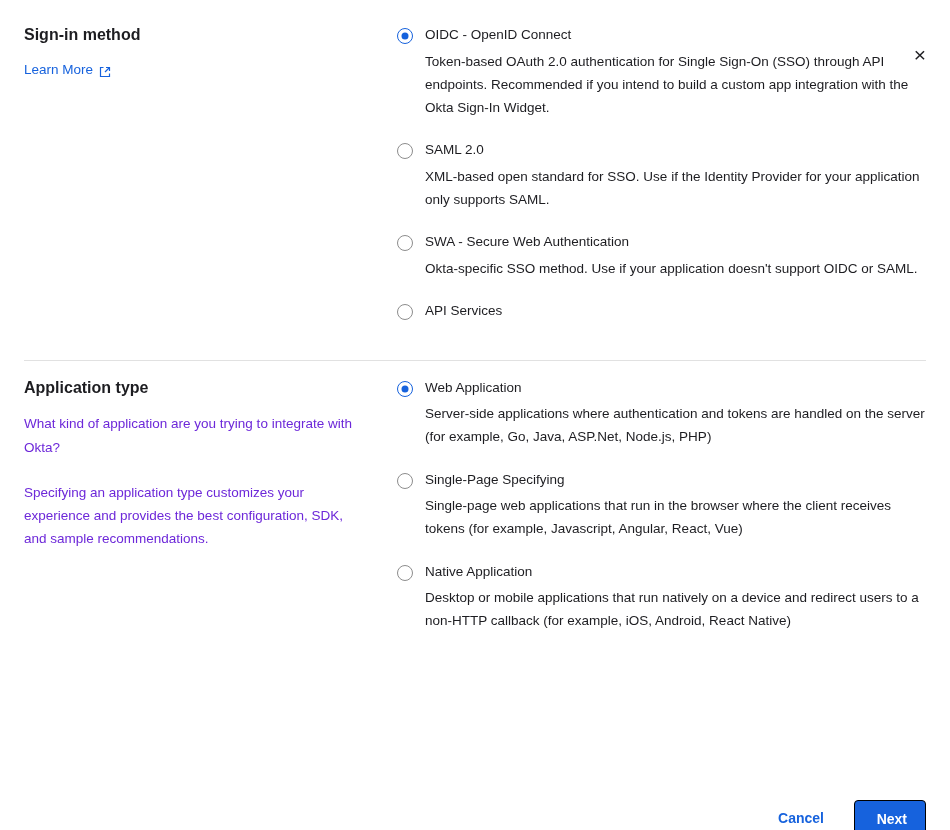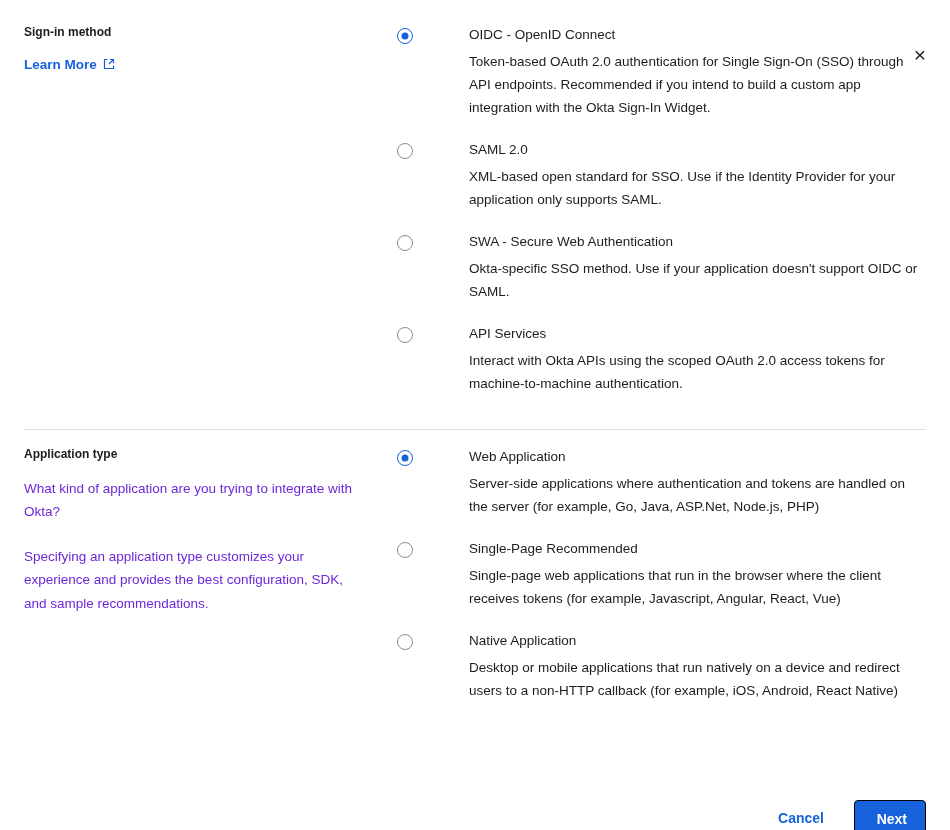--- a/index.html
+++ b/index.html
@@ -53,59 +53,58 @@
   .section-left {
     width: 370px;
     flex: 0 0 370px;
     padding-right: 24px;
   }
   .section-right {
     flex: 1 1 auto;
     padding-left: 3px;
   }
   .section-label {
-    font-size: 12px;
+    font-size: 16px;
     font-weight: bold;
     color: #1d1d21;
     margin: 0 0 14px 0;
     line-height: 1.3;
   }
   .section-desc {
     font-size: 13.5px;
     color: #6d28d9;
     line-height: 1.72;
     margin: 0 0 22px 0;
     max-width: 345px;
   }
   .learn-more {
     display: inline-flex;
-    align-items: flex-start;
+    align-items: flex-end;
     gap: 6px;
     font-size: 13.5px;
-    font-weight: bold;
+    font-weight: normal;
     color: #1662dd;
     text-decoration: none;
     cursor: pointer;
   }
   .learn-more .ext-icon {
     display: inline-block;
     width: 12px;
     height: 12px;
     position: relative;
     top: 1px;
   }
   .sign-in-section {
     margin-top: 25px;
   }
   .option {
     display: flex;
     align-items: flex-start;
     margin-bottom: 21px;
     cursor: pointer;
-    gap: 44px;
   }
   .option:last-child { margin-bottom: 0; }
   .radio {
     flex: 0 0 auto;
     width: 16px;
     height: 16px;
     border-radius: 50%;
     border: 1.5px solid #8d8d8d;
     background: #ffffff;
     margin-top: 3px;
@@ -229,21 +228,20 @@
         <div class="option-body">
           <div class="option-title">SWA - Secure Web Authentication</div>
           <div class="option-desc">Okta-specific SSO method. Use if your application doesn't support OIDC or SAML.</div>
         </div>
       </div>
 
       <div class="option">
         <span class="radio"></span>
         <div class="option-body">
           <div class="option-title">API Services</div>
-          <div class="option-desc">Interact with Okta APIs using the scoped OAuth 2.0 access tokens for machine-to-machine authentication.</div>
         </div>
       </div>
 
     </div>
   </div>
 
   <div class="divider"></div>
 
   <div class="section app-type-section">
     <div class="section-left">
@@ -257,21 +255,21 @@
         <span class="radio selected"></span>
         <div class="option-body">
           <div class="option-title">Web Application</div>
           <div class="option-desc">Server-side applications where authentication and tokens are handled on the server (for example, Go, Java, ASP.Net, Node.js, PHP)</div>
         </div>
       </div>
 
       <div class="option">
         <span class="radio"></span>
         <div class="option-body">
-          <div class="option-title">Single-Page Recommended</div>
+          <div class="option-title">Single-Page Specifying</div>
           <div class="option-desc">Single-page web applications that run in the browser where the client receives tokens (for example, Javascript, Angular, React, Vue)</div>
         </div>
       </div>
 
       <div class="option">
         <span class="radio"></span>
         <div class="option-body">
           <div class="option-title">Native Application</div>
           <div class="option-desc">Desktop or mobile applications that run natively on a device and redirect users to a non-HTTP callback (for example, iOS, Android, React Native)</div>
         </div>

